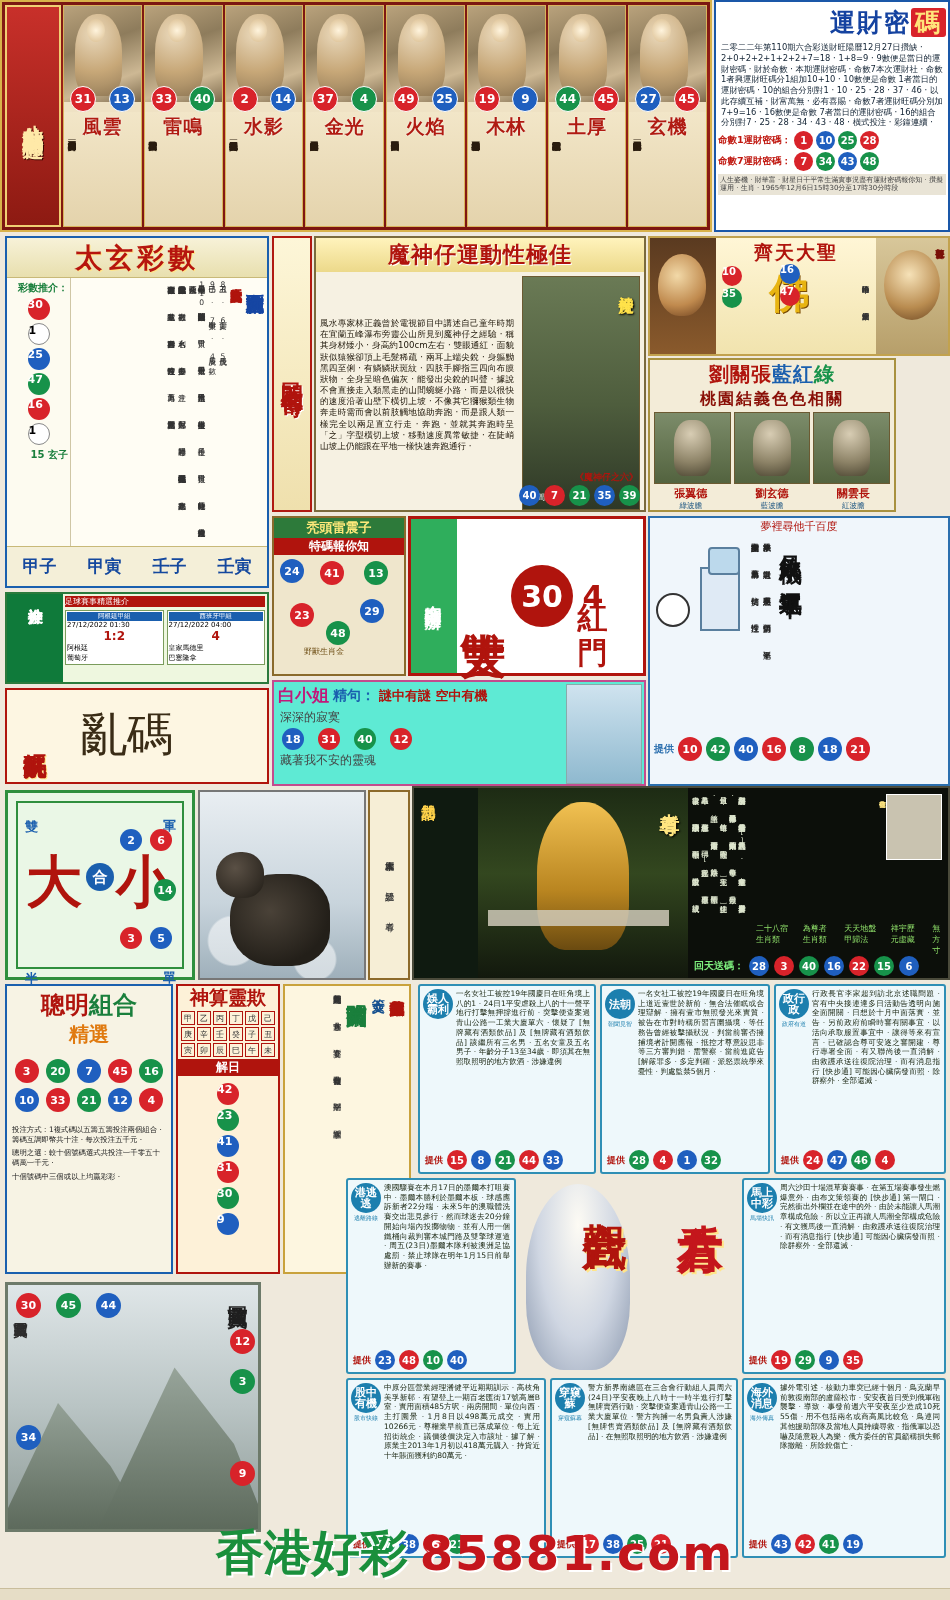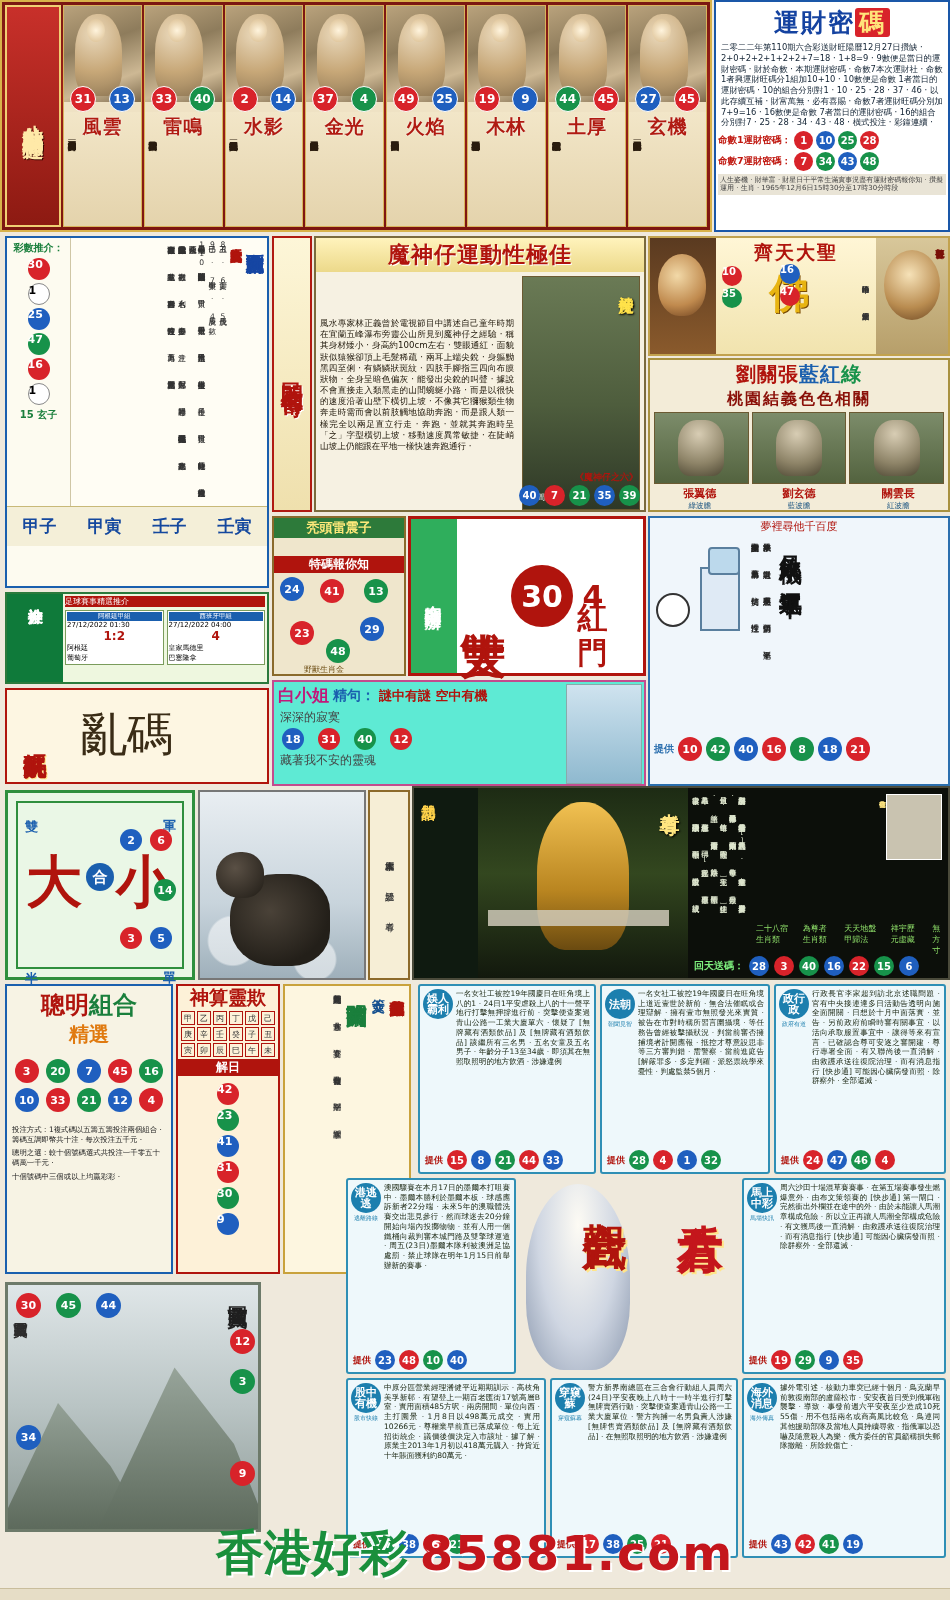--- a/index.html
+++ b/index.html
@@ -77,21 +77,21 @@
     writing-mode:vertical-rl; text-orientation:upright;
     padding:1px 2px; direction:ltr;
   }
 
   
   #yuncai {
     position:absolute; left:714px; top:0; width:236px; height:232px;
     background:#fff; border:2px solid #1a57a8; padding:2px;
   }
   #yuncai .yc-title {
-    text-align:center; font-size:25px; font-weight:bold; color:#1442a0;
+    text-align:right; font-size:25px; font-weight:bold; color:#1442a0;
     -webkit-text-stroke:0px; letter-spacing:2px; padding:2px 0;
   }
   #yuncai .yc-title .hl{ background:#d8232a; color:#ffe47a; padding:0 4px; border-radius:3px;}
   #yuncai .yc-body{ font-size:8.4px; line-height:1.28; color:#123; padding:1px 3px;}
   #yuncai .yc-row{ display:flex; align-items:center; gap:3px; margin-top:2px;}
   #yuncai .yc-row .lbl{ font-size:9.5px; color:#c0170f; font-weight:bold; white-space:nowrap;}
   #yuncai .yc-row .ball{ width:19px;height:19px;font-size:10px;}
   #yuncai .yc-foot{ margin-top:3px; background:#e9e4d6; font-size:7px; line-height:1.2; color:#444; padding:2px;}
 
   
@@ -103,21 +103,21 @@
     height:40px; background:linear-gradient(#f7f2d8,#e8dfae);
     border-bottom:1px solid #c8b978;
     display:flex; align-items:center; justify-content:center;
   }
   #taixuan .tx-head span{
     font-size:27px; font-weight:bold; color:#b6150e; letter-spacing:4px;
     text-shadow:1px 1px 0 #ffe58a;
   }
   #taixuan .tx-main{ display:flex; height:268px;}
   #taixuan .tx-left{ width:64px; border-right:1px solid #cfc6a5; padding:3px 2px;}
-  #taixuan .tx-left .t{ font-size:10px; color:#0b6; font-weight:bold; text-align:center; color:#1a7f3c;}
+  #taixuan .tx-left .t{ font-size:10px; color:#0b6; font-weight:bold; text-align:right; color:#1a7f3c;}
   #taixuan .tx-left .ball{ width:22px;height:22px;font-size:11px; display:block; margin:3px auto;}
   #taixuan .tx-mid{ flex:1; position:relative; background:#fffdf4;}
   #taixuan .tx-vert{
     position:absolute; inset:2px; display:flex; flex-direction:row-reverse;
     gap:2px; justify-content:flex-start;
   }
   #taixuan .col{ writing-mode:vertical-rl; text-orientation:upright; line-height:1.15;}
   #taixuan .c-big{ font-size:18px; font-weight:bold; color:#1646a3;}
   #taixuan .c-mid{ font-size:12px; color:#b0140d; font-weight:bold;}
   #taixuan .c-sm{ font-size:7.6px; color:#333;}
@@ -196,21 +196,21 @@
   #qitian .qt-note{ position:absolute; right:6px; bottom:4px; font-size:7.2px; color:#333; writing-mode:vertical-rl; text-orientation:upright; height:70px;}
   #qitian .qt-right{ width:72px; background:linear-gradient(#d8c79a,#b79f6a); position:relative;}
   #qitian .qt-right .hd{
     position:absolute; left:8px; top:12px; width:56px; height:70px; border-radius:50%;
     background:radial-gradient(circle at 45% 35%,#f6e2b8,#b98c50 60%,#6a4522);
   }
   #qitian .qt-right .lbl{ position:absolute; right:2px; top:4px; writing-mode:vertical-rl; text-orientation:upright; font-size:9px; color:#7a1008; font-weight:bold;}
 
   
   #liuguan {
-    position:absolute; left:648px; top:358px; width:302px; height:154px;
+    position:absolute; left:648px; top:358px; width:248px; height:154px;
     background:#f3ecd8; border:2px solid #a8913f;
   }
   #liuguan .lg-title{
     text-align:center; font-size:20px; font-weight:bold; padding:1px 0;
     letter-spacing:1px;
   }
   #liuguan .lg-title .a{color:#b0140d}
   #liuguan .lg-title .b{color:#1a5fae}
   #liuguan .lg-title .c{color:#17924a}
   #liuguan .lg-sub{ text-align:center; font-size:16px; font-weight:bold; color:#8a1008; letter-spacing:2px;}
@@ -224,21 +224,21 @@
   #liuguan .lg-names{ display:flex; }
   #liuguan .lg-names div{ flex:1; text-align:center; font-size:11px; font-weight:bold; color:#b0140d;}
   #liuguan .lg-names small{ display:block; font-size:7.5px; color:#15507f; font-weight:normal;}
 
   
   #leizhen {
     position:absolute; left:272px; top:516px; width:134px; height:160px;
     background:#efe6cc; border:2px solid #8a6a2c;
   }
   #leizhen .lz-t{ background:#2d7a3a; color:#ffe97a; font-size:13px; font-weight:bold; text-align:center; padding:1px 0;}
-  #leizhen .lz-t2{ background:#b0140d; color:#fff; font-size:12px; font-weight:bold; text-align:center;margin-top:18px;}
+  #leizhen .lz-t2{ background:#b0140d; color:#fff; font-size:12px; font-weight:bold; text-align:center;}
   #leizhen .lz-balls{ position:relative; height:104px;}
   #leizhen .lz-balls .ball{ position:absolute; width:24px;height:24px;font-size:11px;}
 
   
   #daxiang {
     position:absolute; left:408px; top:516px; width:238px; height:160px;
     background:#fff; border:3px solid #b0140d;
     display:flex; align-items:center;
   }
   #daxiang .dx-left{ width:46px; height:100%; background:#2fae5c; color:#fff;
@@ -588,20 +588,23 @@
       <span class="lbl">命數7運財密碼：</span>
       <span class="ball red">7</span>
       <span class="ball green">34</span>
       <span class="ball blue">43</span>
       <span class="ball green">48</span>
     </div>
     <div class="yc-foot">人生姿機 · 財華富 · 財星日干平常生滿實事況盡有運財密碼報你知 · 攢擬運用 · 生肖 · 1965年12月6日15時30分至17時30分時段</div>
   </div>
 
   <div id="taixuan">
+    <div class="tx-head">
+      <span>太玄彩數</span>
+    </div>
     <div class="tx-main">
       <div class="tx-left">
         <div class="t">彩數推介：</div>
         <span class="ball red">30</span>
         <span class="ball white">1</span>
         <span class="ball blue">25</span>
         <span class="ball green">47</span>
         <span class="ball red">16</span>
         <span class="ball white">1</span>
         <div class="t">15 玄子</div>

